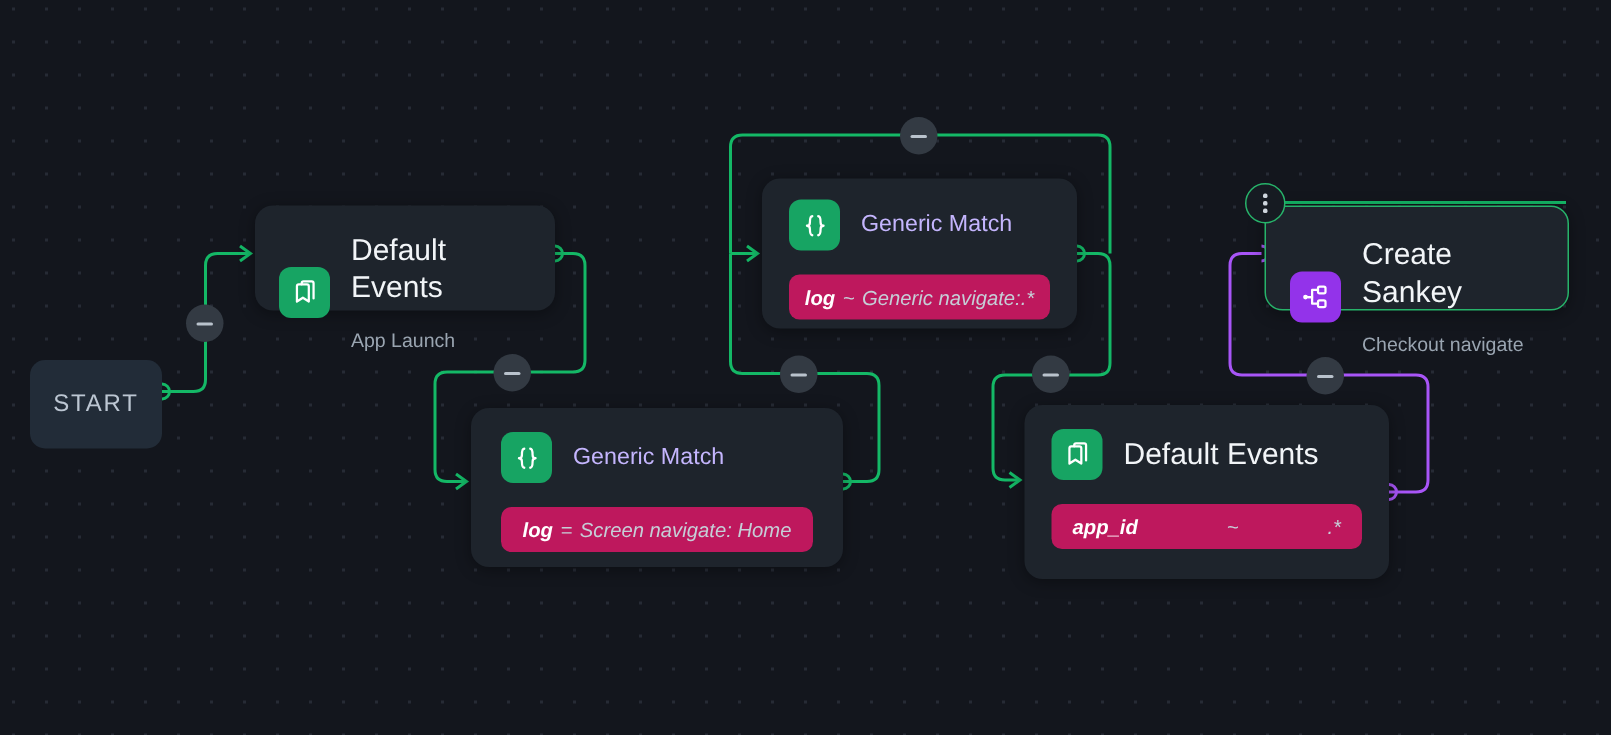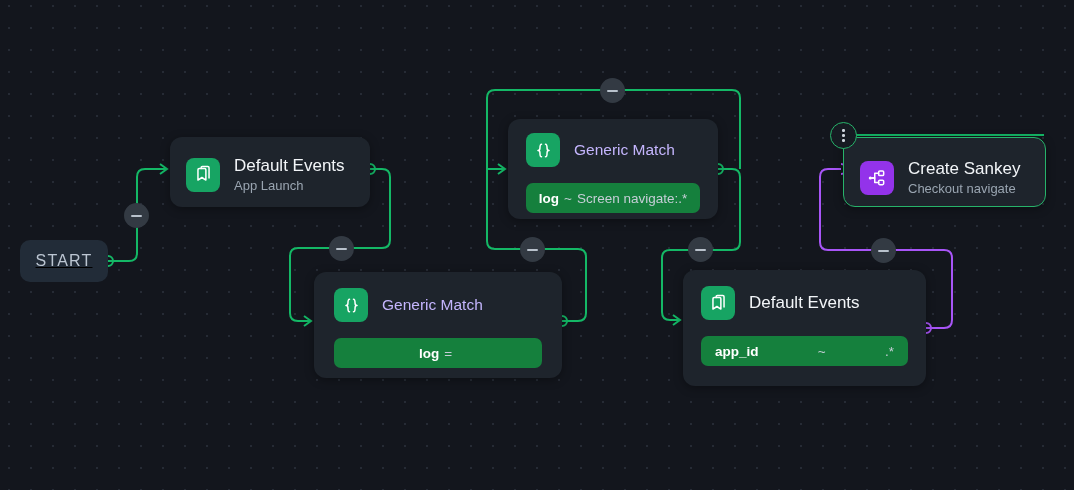--- a/index.html
+++ b/index.html
@@ -15,50 +15,50 @@
     background-image:radial-gradient(circle, #262b35 1px, transparent 1.2px);
     background-size:22px 22px;
     background-position:20px 17px;
   }
   #edges{position:absolute;inset:0;width:1074px;height:490px;pointer-events:none;}
 
   .node{position:absolute;box-sizing:border-box;}
 
   
   .start-node{
-    left:20px;top:240px;width:88px;height:42px;
+    left:20px;top:240px;width:88px;height:59px;
     background:#222c38;border-radius:10px;
-    display:flex;align-items:center;justify-content:center;text-decoration:underline;
+    display:flex;align-items:center;justify-content:center;
   }
   .start-node span{
     color:#bcc6d2;font-size:16px;letter-spacing:1.2px;font-weight:400;
   }
 
   
   .card{
     background:#1e242c;border-radius:12px;
     box-shadow:0 2px 10px rgba(0,0,0,.35);
   }
   .card.sel{ border:1.5px solid #27b36a; background:#1e242c;}
   .card-head{display:flex;align-items:center;gap:14px;}
   .icon-sq{
     width:34px;height:34px;border-radius:8px;flex:none;
     display:flex;align-items:center;justify-content:center;
   }
   .icon-green{background:#17a463;}
   .icon-purple{background:#9333ea;}
   .titles{display:flex;flex-direction:column;justify-content:center;line-height:1.25;}
-  .t-main{color:#f2f5f8;font-size:17px;}
-  .t-sub{color:#9aa5b1;font-size:13px;margin-top:2px;}
+  .t-main{color:#f2f5f8;font-size:20px;}
+  .t-sub{color:#9aa5b1;font-size:13px;margin-top:14px;}
   .t-single{color:#c4b5fd;font-size:15.5px;}
 
   .chip{
-    margin-top:16px;background:#15803d;border-radius:7px;
+    margin-top:16px;background:#be185d;border-radius:7px;
     height:30px;display:flex;align-items:center;justify-content:center;
-    padding:0 14px;color:#c6ced7;font-size:13.5px;white-space:nowrap;
+    padding:0 14px;color:#c6ced7;font-size:13.5px;white-space:nowrap;font-style:italic;
   }
   .chip b{color:#ffffff;font-weight:700;margin-right:5px;}
   .chip .op{margin-right:5px;color:#c6ced7;}
   .chip.center{justify-content:space-between;}
 
   
   #n-default-top{left:170px;top:137px;width:200px;height:70px;padding:18px 16px;}
   #n-generic-mid{left:508px;top:119px;width:210px;height:100px;padding:14px 18px;}
   #n-generic-bottom{left:314px;top:272px;width:248px;height:106px;padding:16px 20px;}
   #n-default-bottom{left:683px;top:270px;width:243px;height:116px;padding:16px 18px;}
@@ -150,39 +150,40 @@
           <path d="M14.5 4c2 0 2 4 2 5.2 0 1.4.9 2.8 2.5 2.8-1.6 0-2.5 1.4-2.5 2.8 0 1.2 0 5.2-2 5.2"></path>
         </svg>
       </div>
       <div class="titles">
         <div class="t-single">Generic Match</div>
       </div>
     </div>
     <div class="chip">
       <b>log</b>
       <span class="op">~</span>
-      <span>Screen navigate:.*</span>
+      <span>Generic navigate:.*</span>
     </div>
   </div>
 
   <div class="node card" id="n-generic-bottom">
     <div class="card-head">
       <div class="icon-sq icon-green">
         <svg width="19" height="19" viewBox="0 0 24 24" fill="none" stroke="#ffffff" stroke-width="1.9" stroke-linecap="round" stroke-linejoin="round">
           <path d="M9.5 4C7.5 4 7.5 8 7.5 9.2 7.5 10.6 6.6 12 5 12c1.6 0 2.5 1.4 2.5 2.8 0 1.2 0 5.2 2 5.2"></path>
           <path d="M14.5 4c2 0 2 4 2 5.2 0 1.4.9 2.8 2.5 2.8-1.6 0-2.5 1.4-2.5 2.8 0 1.2 0 5.2-2 5.2"></path>
         </svg>
       </div>
       <div class="titles">
         <div class="t-single">Generic Match</div>
       </div>
     </div>
     <div class="chip">
       <b>log</b>
       <span class="op">=</span>
+      <span>Screen navigate: Home</span>
     </div>
   </div>
 
   <div class="node card" id="n-default-bottom">
     <div class="card-head">
       <div class="icon-sq icon-green">
         <svg width="19" height="19" viewBox="0 0 24 24" fill="none" stroke="#ffffff" stroke-width="1.9" stroke-linecap="round" stroke-linejoin="round">
           <path d="M6.5 4.5h7a1.5 1.5 0 0 1 1.5 1.5v13l-5-3.2L5 19V6a1.5 1.5 0 0 1 1.5-1.5z"></path>
           <path d="M9 4.5V3.6A1.6 1.6 0 0 1 10.6 2h6.9A1.5 1.5 0 0 1 19 3.5v12.9"></path>
         </svg>

